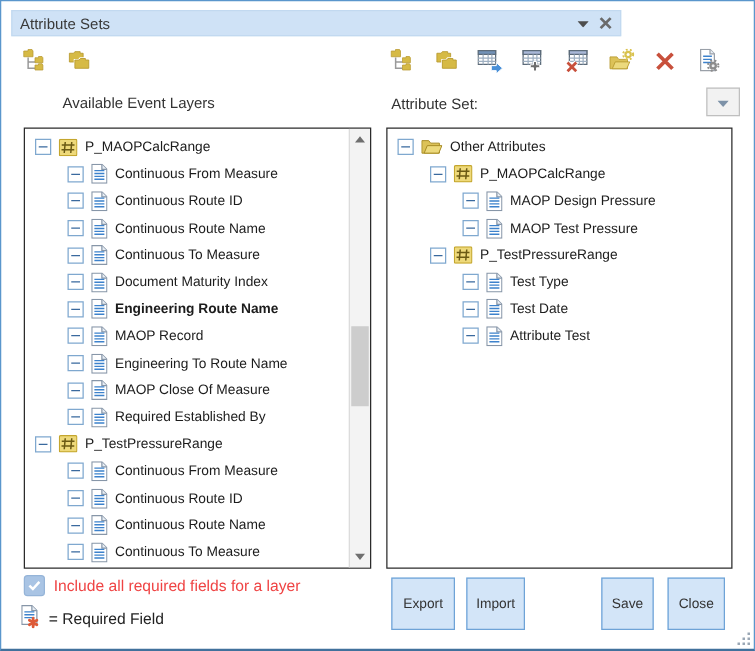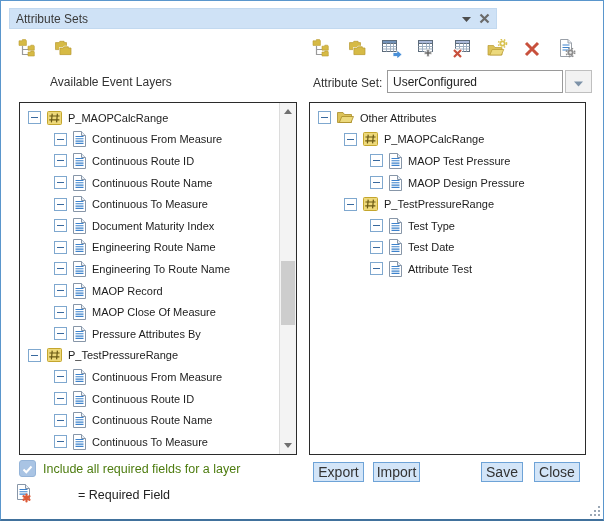--- a/index.html
+++ b/index.html
@@ -39,25 +39,25 @@
   .sbar{position:absolute;top:0;right:0;bottom:0;width:17px;background:#f3f3f3;border-left:1px solid #dcdcdc;}
   .sbar .arrow{position:absolute;left:0;width:16px;height:17px;display:flex;align-items:center;justify-content:center;}
   .sbar .up{top:0;}
   .sbar .down{bottom:0;}
   .sbar .thumb{position:absolute;left:1px;width:14px;top:158px;height:64px;background:#cdcdcd;}
   .tri-up{width:0;height:0;border-left:4px solid transparent;border-right:4px solid transparent;border-bottom:5px solid #6f6f6f;}
   .tri-down{width:0;height:0;border-left:4px solid transparent;border-right:4px solid transparent;border-top:5px solid #6f6f6f;}
   
   .chk{position:absolute;left:18px;top:459px;width:17px;height:17px;background:#a9c4e4;
     border:1px solid #95b4d8;border-radius:3px;display:flex;align-items:center;justify-content:center;}
-  .chk-label{position:absolute;left:42px;top:461px;font-size:12.5px;color:#4d7c0f;}
+  .chk-label{position:absolute;left:42px;top:461px;font-size:12.5px;color:#ef4444;}
   .req-ic{position:absolute;left:16px;top:483px;}
-  .req-label{position:absolute;left:38px;top:487px;font-size:12.5px;color:#222;margin-left:39px;}
-  .btn{position:absolute;top:461px;height:20px;background:#d3e5f8;border:1px solid #6ea3d7;
-    font-size:14px;color:#333;display:flex;align-items:center;justify-content:center;}
+  .req-label{position:absolute;left:38px;top:487px;font-size:12.5px;color:#222;}
+  .btn{position:absolute;top:461px;height:42px;background:#d3e5f8;border:1px solid #6ea3d7;
+    font-size:11px;color:#333;display:flex;align-items:center;justify-content:center;}
   #btn-export{left:312px;width:51px;}
   #btn-import{left:372px;width:47px;}
   #btn-save{left:480px;width:42px;}
   #btn-close{left:533px;width:46px;}
   
   .grip{position:absolute;right:2px;bottom:2px;width:11px;height:11px;}
   .grip i{position:absolute;width:2px;height:2px;background:#9aa7b5;}
 </style>
 </head>
 <body>
@@ -170,23 +170,20 @@
     <circle cx="13.5" cy="13.5" r="4.2" fill="none" stroke="#8c8c8c" stroke-width="1.6" stroke-dasharray="1.5 1.9"></circle>
     <circle cx="13.5" cy="13.5" r="1.2" fill="#eee"></circle>
   </svg>
         </span>
       </div>
   </div>
 
   <div class="lbl" style="left:18px;top:74px;margin-left:31px;">Available Event Layers</div>
   <div class="lbl" style="left:312px;top:75px;">Attribute Set:</div>
 
-  <div class="combo">
-    <span>UserConfigured</span>
-  </div>
   <div class="combo-btn">
     <span>
       <svg width="9" height="6" viewBox="0 0 9 6">
           <path d="M0 0.5 h9 l-4.5 5 z" fill="#7d92a8"></path>
         </svg>
     </span>
   </div>
 
   <div class="panel leftp">
     <div class="rows" id="left-tree-rows">
@@ -260,21 +257,21 @@
           </span>
           <span class="tree-ic">
             <svg width="13" height="16" viewBox="0 0 13 16">
     <path d="M0.5 0.5 H8.5 L12.5 4.5 V15.5 H0.5 Z" fill="#fff" stroke="#8796a8"></path>
     <path d="M8.5 0.5 V4.5 H12.5" fill="#e8eef5" stroke="#8796a8"></path>
     <path d="M2.5 5.5 H10.5 M2.5 7.8 H10.5 M2.5 10.1 H10.5 M2.5 12.4 H10.5" stroke="#3d82cc" stroke-width="1.1"></path>
   </svg>
           </span>
           <span class="tree-label">Document Maturity Index</span>
         </div>
-        <div class="tree-row" style="padding-left: 34px;">
+        <div class="tree-row" style="padding-left: 34px; font-weight: bold;">
           <span class="minusbox">
             <i></i>
           </span>
           <span class="tree-ic">
             <svg width="13" height="16" viewBox="0 0 13 16">
     <path d="M0.5 0.5 H8.5 L12.5 4.5 V15.5 H0.5 Z" fill="#fff" stroke="#8796a8"></path>
     <path d="M8.5 0.5 V4.5 H12.5" fill="#e8eef5" stroke="#8796a8"></path>
     <path d="M2.5 5.5 H10.5 M2.5 7.8 H10.5 M2.5 10.1 H10.5 M2.5 12.4 H10.5" stroke="#3d82cc" stroke-width="1.1"></path>
   </svg>
           </span>
@@ -284,60 +281,60 @@
           <span class="minusbox">
             <i></i>
           </span>
           <span class="tree-ic">
             <svg width="13" height="16" viewBox="0 0 13 16">
     <path d="M0.5 0.5 H8.5 L12.5 4.5 V15.5 H0.5 Z" fill="#fff" stroke="#8796a8"></path>
     <path d="M8.5 0.5 V4.5 H12.5" fill="#e8eef5" stroke="#8796a8"></path>
     <path d="M2.5 5.5 H10.5 M2.5 7.8 H10.5 M2.5 10.1 H10.5 M2.5 12.4 H10.5" stroke="#3d82cc" stroke-width="1.1"></path>
   </svg>
           </span>
+          <span class="tree-label">MAOP Record</span>
+        </div>
+        <div class="tree-row" style="padding-left: 34px;">
+          <span class="minusbox">
+            <i></i>
+          </span>
+          <span class="tree-ic">
+            <svg width="13" height="16" viewBox="0 0 13 16">
+    <path d="M0.5 0.5 H8.5 L12.5 4.5 V15.5 H0.5 Z" fill="#fff" stroke="#8796a8"></path>
+    <path d="M8.5 0.5 V4.5 H12.5" fill="#e8eef5" stroke="#8796a8"></path>
+    <path d="M2.5 5.5 H10.5 M2.5 7.8 H10.5 M2.5 10.1 H10.5 M2.5 12.4 H10.5" stroke="#3d82cc" stroke-width="1.1"></path>
+  </svg>
+          </span>
           <span class="tree-label">Engineering To Route Name</span>
         </div>
         <div class="tree-row" style="padding-left: 34px;">
           <span class="minusbox">
             <i></i>
           </span>
           <span class="tree-ic">
             <svg width="13" height="16" viewBox="0 0 13 16">
     <path d="M0.5 0.5 H8.5 L12.5 4.5 V15.5 H0.5 Z" fill="#fff" stroke="#8796a8"></path>
     <path d="M8.5 0.5 V4.5 H12.5" fill="#e8eef5" stroke="#8796a8"></path>
     <path d="M2.5 5.5 H10.5 M2.5 7.8 H10.5 M2.5 10.1 H10.5 M2.5 12.4 H10.5" stroke="#3d82cc" stroke-width="1.1"></path>
   </svg>
           </span>
-          <span class="tree-label">MAOP Record</span>
-        </div>
-        <div class="tree-row" style="padding-left: 34px;">
-          <span class="minusbox">
-            <i></i>
-          </span>
-          <span class="tree-ic">
-            <svg width="13" height="16" viewBox="0 0 13 16">
-    <path d="M0.5 0.5 H8.5 L12.5 4.5 V15.5 H0.5 Z" fill="#fff" stroke="#8796a8"></path>
-    <path d="M8.5 0.5 V4.5 H12.5" fill="#e8eef5" stroke="#8796a8"></path>
-    <path d="M2.5 5.5 H10.5 M2.5 7.8 H10.5 M2.5 10.1 H10.5 M2.5 12.4 H10.5" stroke="#3d82cc" stroke-width="1.1"></path>
-  </svg>
-          </span>
           <span class="tree-label">MAOP Close Of Measure</span>
         </div>
         <div class="tree-row" style="padding-left: 34px;">
           <span class="minusbox">
             <i></i>
           </span>
           <span class="tree-ic">
             <svg width="13" height="16" viewBox="0 0 13 16">
     <path d="M0.5 0.5 H8.5 L12.5 4.5 V15.5 H0.5 Z" fill="#fff" stroke="#8796a8"></path>
     <path d="M8.5 0.5 V4.5 H12.5" fill="#e8eef5" stroke="#8796a8"></path>
     <path d="M2.5 5.5 H10.5 M2.5 7.8 H10.5 M2.5 10.1 H10.5 M2.5 12.4 H10.5" stroke="#3d82cc" stroke-width="1.1"></path>
   </svg>
           </span>
-          <span class="tree-label">Pressure Attributes By</span>
+          <span class="tree-label">Required Established By</span>
         </div>
         <div class="tree-row" style="padding-left: 8px;">
           <span class="minusbox">
             <i></i>
           </span>
           <span class="tree-ic">
             <svg width="15" height="14" viewBox="0 0 15 14">
     <rect x="0.5" y="0.5" width="14" height="13" rx="1" fill="#eed97a" stroke="#c4a62e"></rect>
     <path d="M5.2 2.6 L4.4 11.4 M10.4 2.6 L9.6 11.4 M2.4 5 H12.6 M2.2 8.8 H12.4" stroke="#6b5a14" stroke-width="1.2" fill="none"></path>
   </svg>
@@ -438,34 +435,34 @@
           <span class="minusbox">
             <i></i>
           </span>
           <span class="tree-ic">
             <svg width="13" height="16" viewBox="0 0 13 16">
     <path d="M0.5 0.5 H8.5 L12.5 4.5 V15.5 H0.5 Z" fill="#fff" stroke="#8796a8"></path>
     <path d="M8.5 0.5 V4.5 H12.5" fill="#e8eef5" stroke="#8796a8"></path>
     <path d="M2.5 5.5 H10.5 M2.5 7.8 H10.5 M2.5 10.1 H10.5 M2.5 12.4 H10.5" stroke="#3d82cc" stroke-width="1.1"></path>
   </svg>
           </span>
+          <span class="tree-label">MAOP Design Pressure</span>
+        </div>
+        <div class="tree-row" style="padding-left: 60px;">
+          <span class="minusbox">
+            <i></i>
+          </span>
+          <span class="tree-ic">
+            <svg width="13" height="16" viewBox="0 0 13 16">
+    <path d="M0.5 0.5 H8.5 L12.5 4.5 V15.5 H0.5 Z" fill="#fff" stroke="#8796a8"></path>
+    <path d="M8.5 0.5 V4.5 H12.5" fill="#e8eef5" stroke="#8796a8"></path>
+    <path d="M2.5 5.5 H10.5 M2.5 7.8 H10.5 M2.5 10.1 H10.5 M2.5 12.4 H10.5" stroke="#3d82cc" stroke-width="1.1"></path>
+  </svg>
+          </span>
           <span class="tree-label">MAOP Test Pressure</span>
-        </div>
-        <div class="tree-row" style="padding-left: 60px;">
-          <span class="minusbox">
-            <i></i>
-          </span>
-          <span class="tree-ic">
-            <svg width="13" height="16" viewBox="0 0 13 16">
-    <path d="M0.5 0.5 H8.5 L12.5 4.5 V15.5 H0.5 Z" fill="#fff" stroke="#8796a8"></path>
-    <path d="M8.5 0.5 V4.5 H12.5" fill="#e8eef5" stroke="#8796a8"></path>
-    <path d="M2.5 5.5 H10.5 M2.5 7.8 H10.5 M2.5 10.1 H10.5 M2.5 12.4 H10.5" stroke="#3d82cc" stroke-width="1.1"></path>
-  </svg>
-          </span>
-          <span class="tree-label">MAOP Design Pressure</span>
         </div>
         <div class="tree-row" style="padding-left: 34px;">
           <span class="minusbox">
             <i></i>
           </span>
           <span class="tree-ic">
             <svg width="15" height="14" viewBox="0 0 15 14">
     <rect x="0.5" y="0.5" width="14" height="13" rx="1" fill="#eed97a" stroke="#c4a62e"></rect>
     <path d="M5.2 2.6 L4.4 11.4 M10.4 2.6 L9.6 11.4 M2.4 5 H12.6 M2.2 8.8 H12.4" stroke="#6b5a14" stroke-width="1.2" fill="none"></path>
   </svg>

